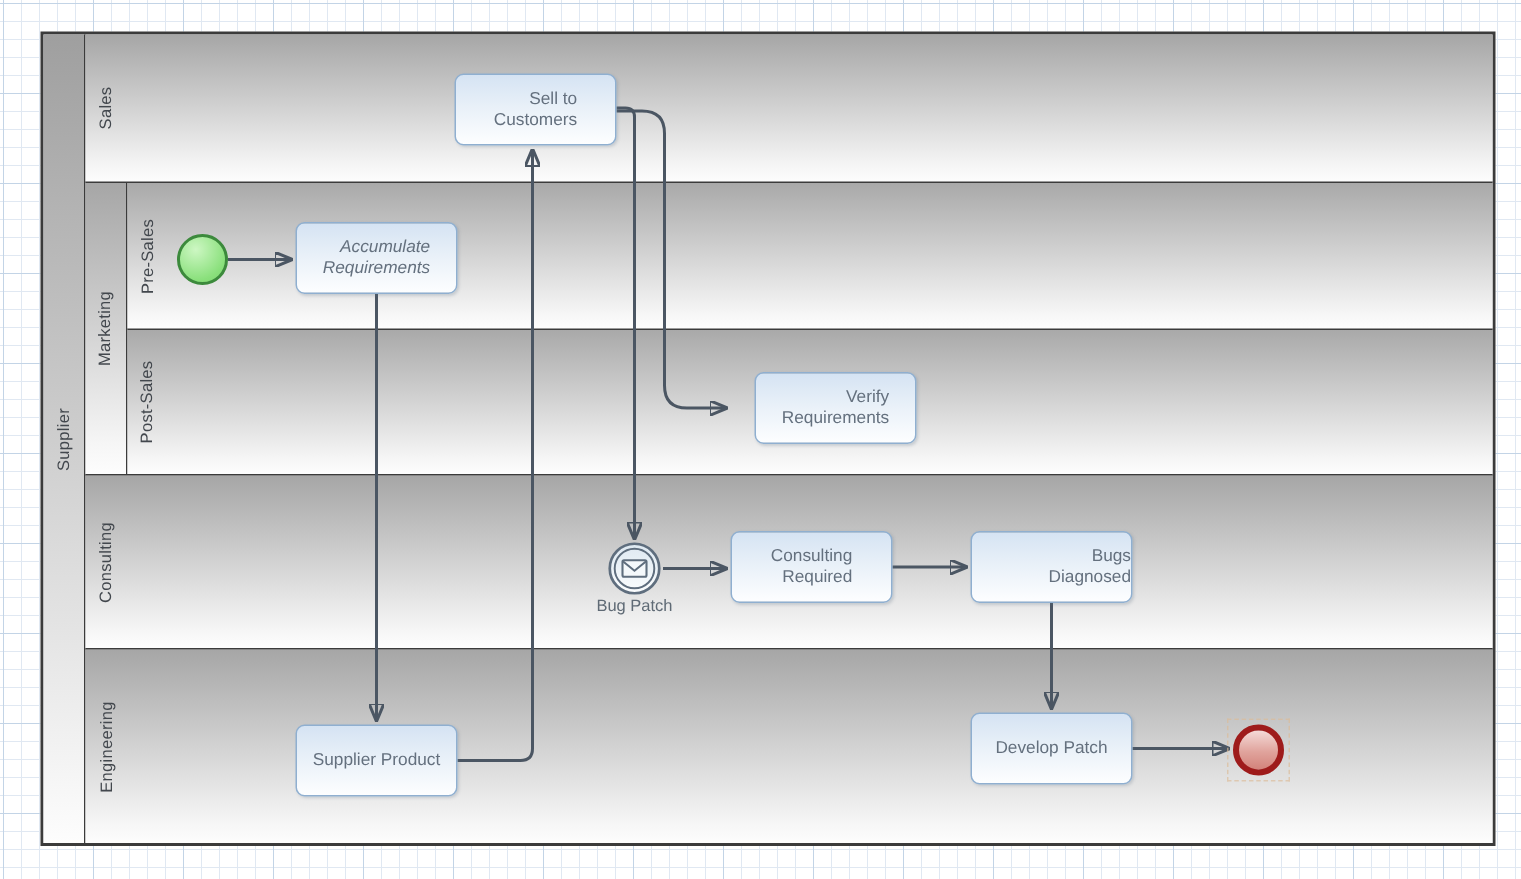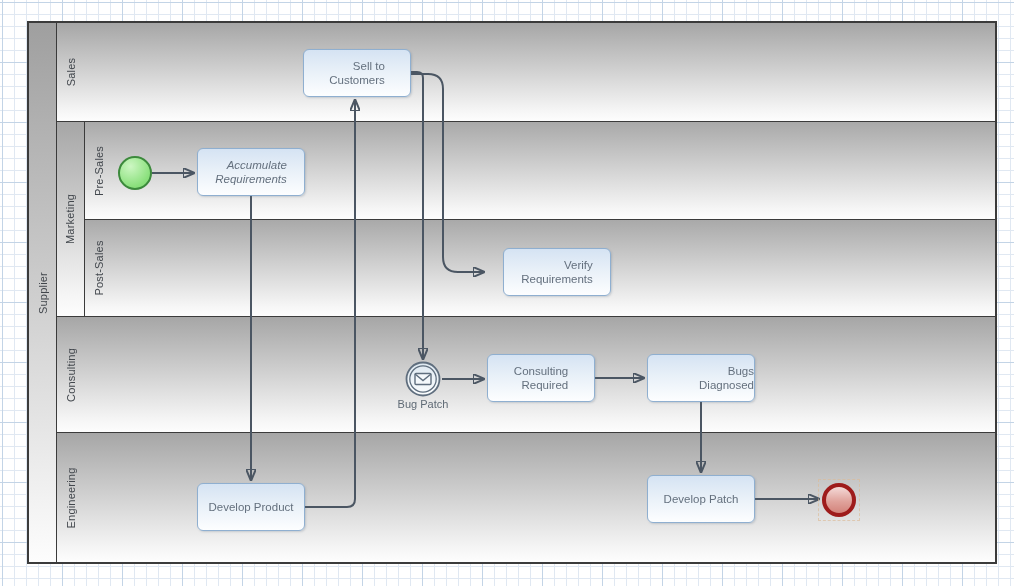--- a/index.html
+++ b/index.html
@@ -172,21 +172,21 @@
     <div class="task" style="left:487px; top:354px;">
       <span class="task-label">Consulting
 Required</span>
     </div>
 
     <div class="task" style="left:647px; top:354px;padding-left:44px;">
       <span class="task-label">Bugs Diagnosed</span>
     </div>
 
     <div class="task" style="left:197px; top:483px;">
-      <span class="task-label">Develop Product</span>
+      <span class="task-label">Supplier Product</span>
     </div>
 
     <div class="task" style="left:647px; top:475px;">
       <span class="task-label">Develop Patch</span>
     </div>
 
     <div class="event-start"></div>
 
     <svg class="event-message" viewBox="0 0 44 44">
       <defs>

